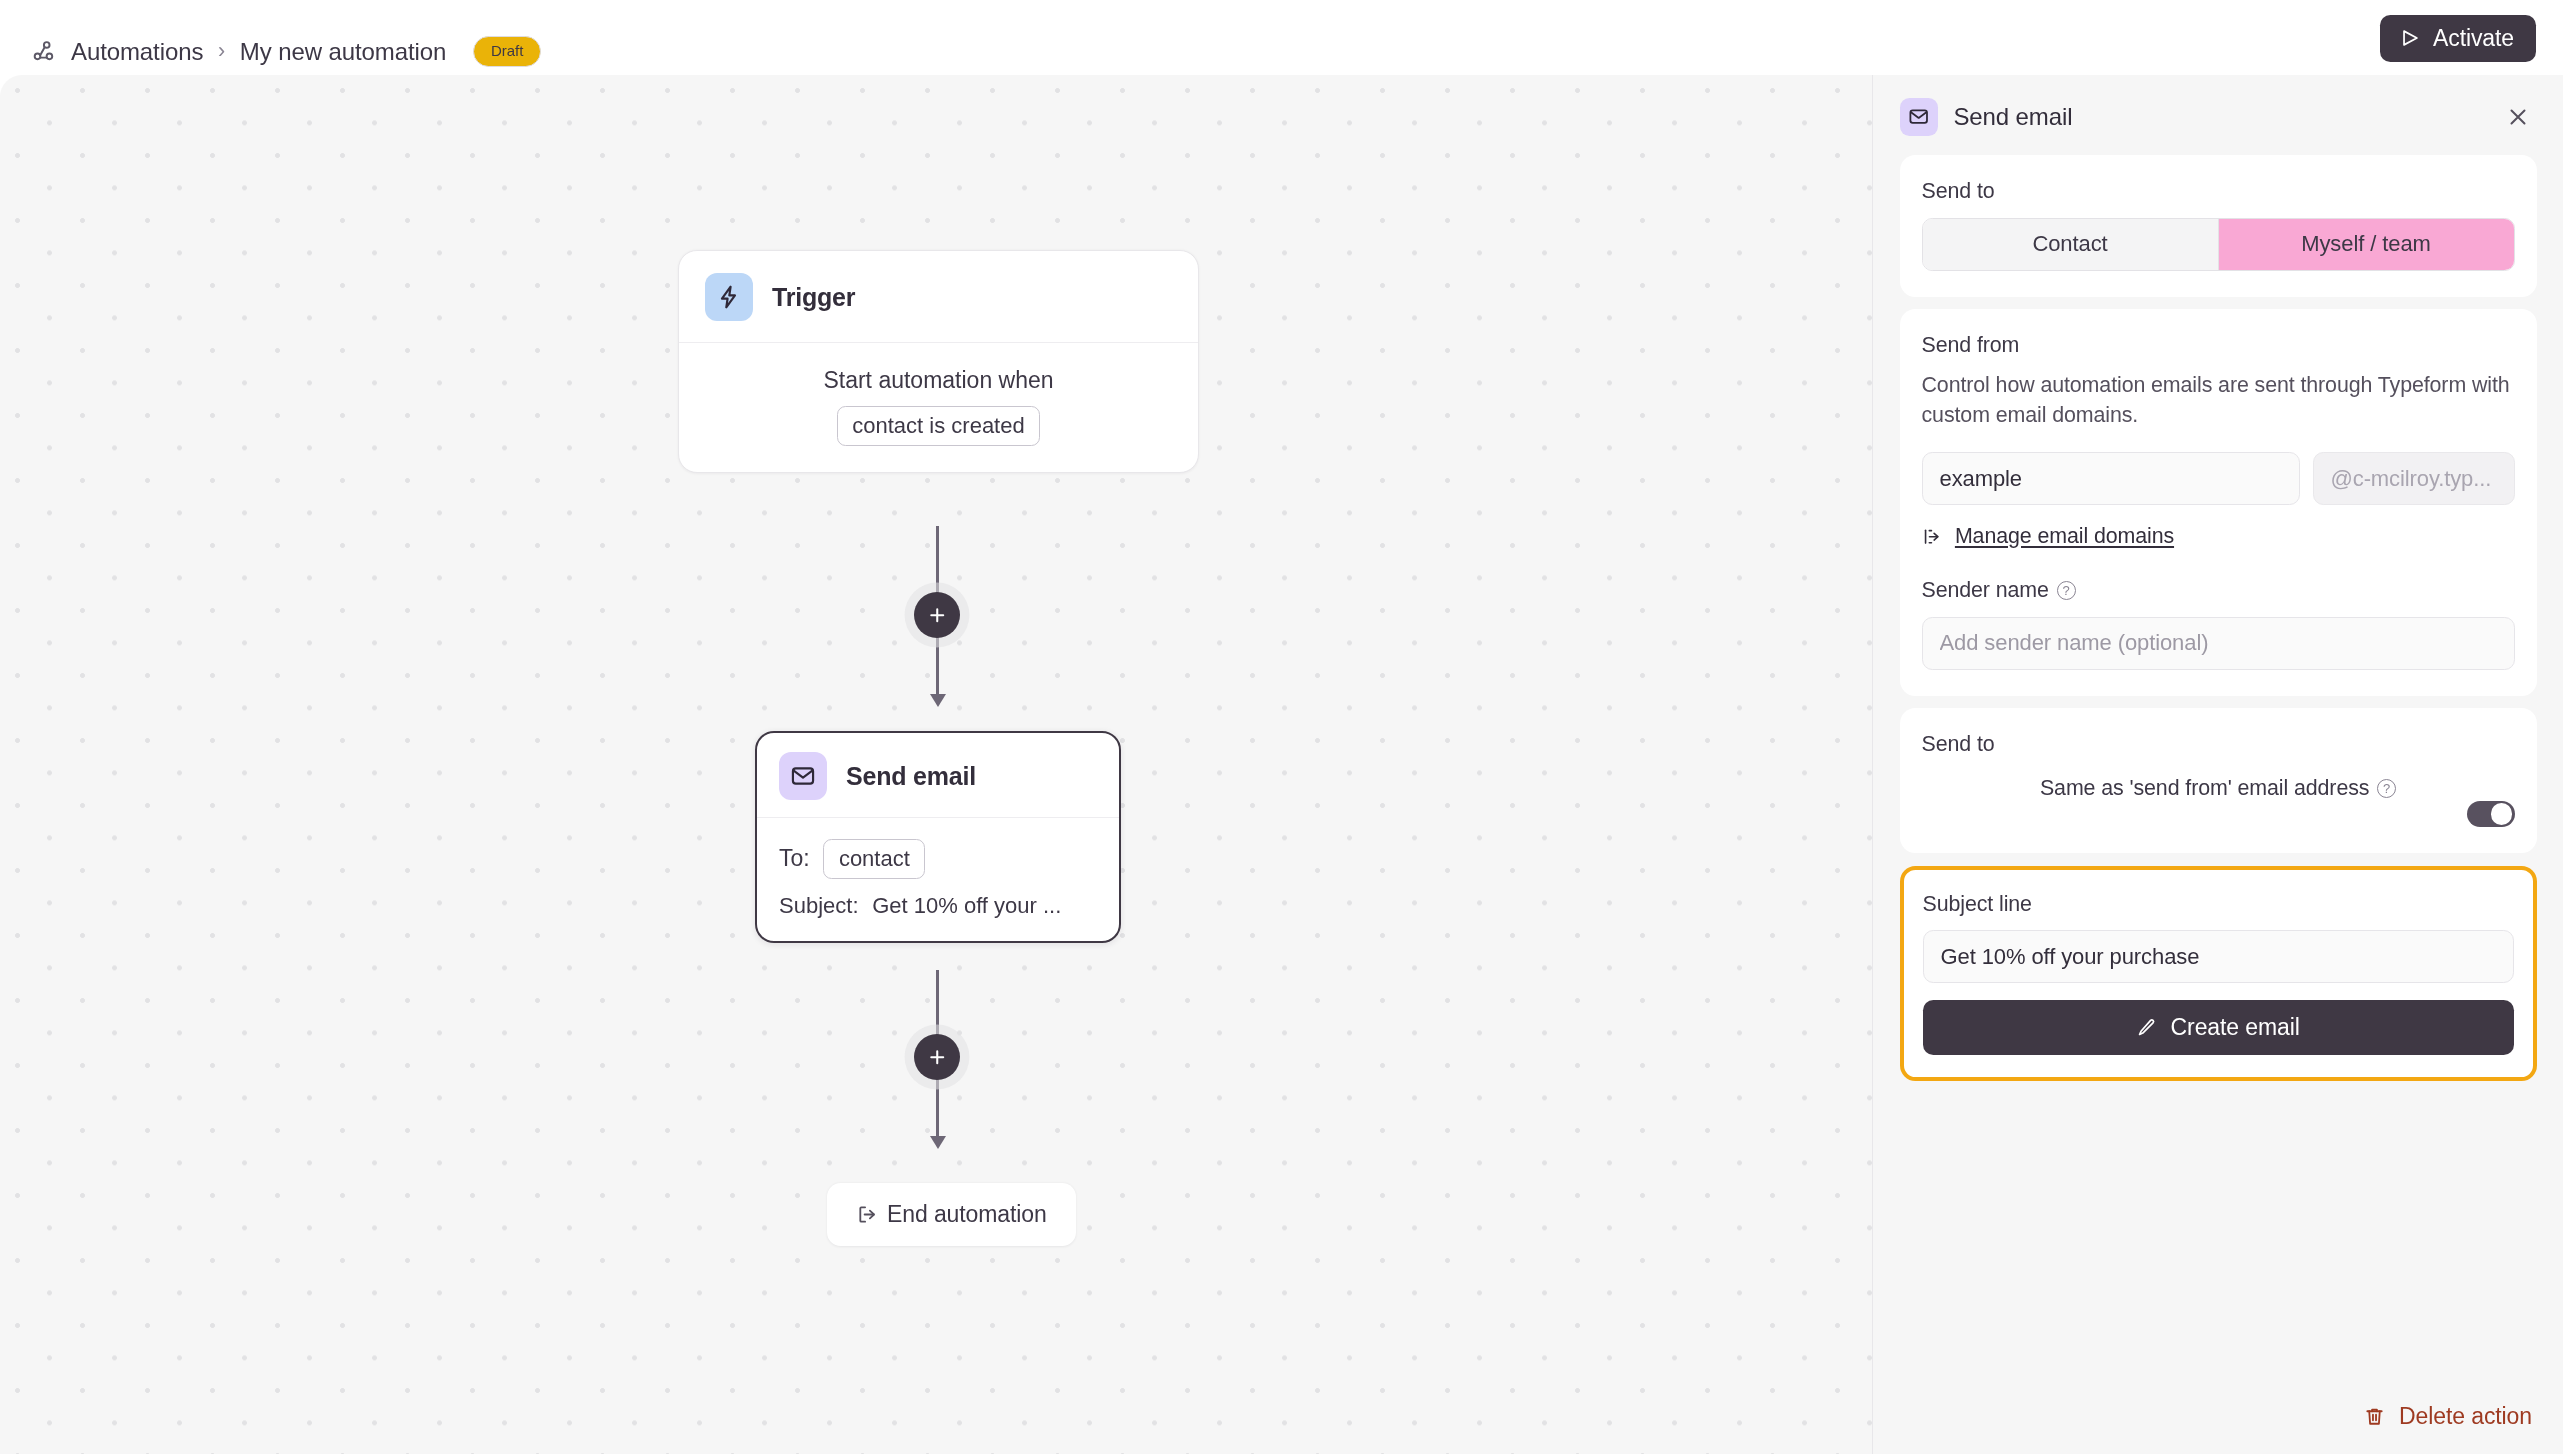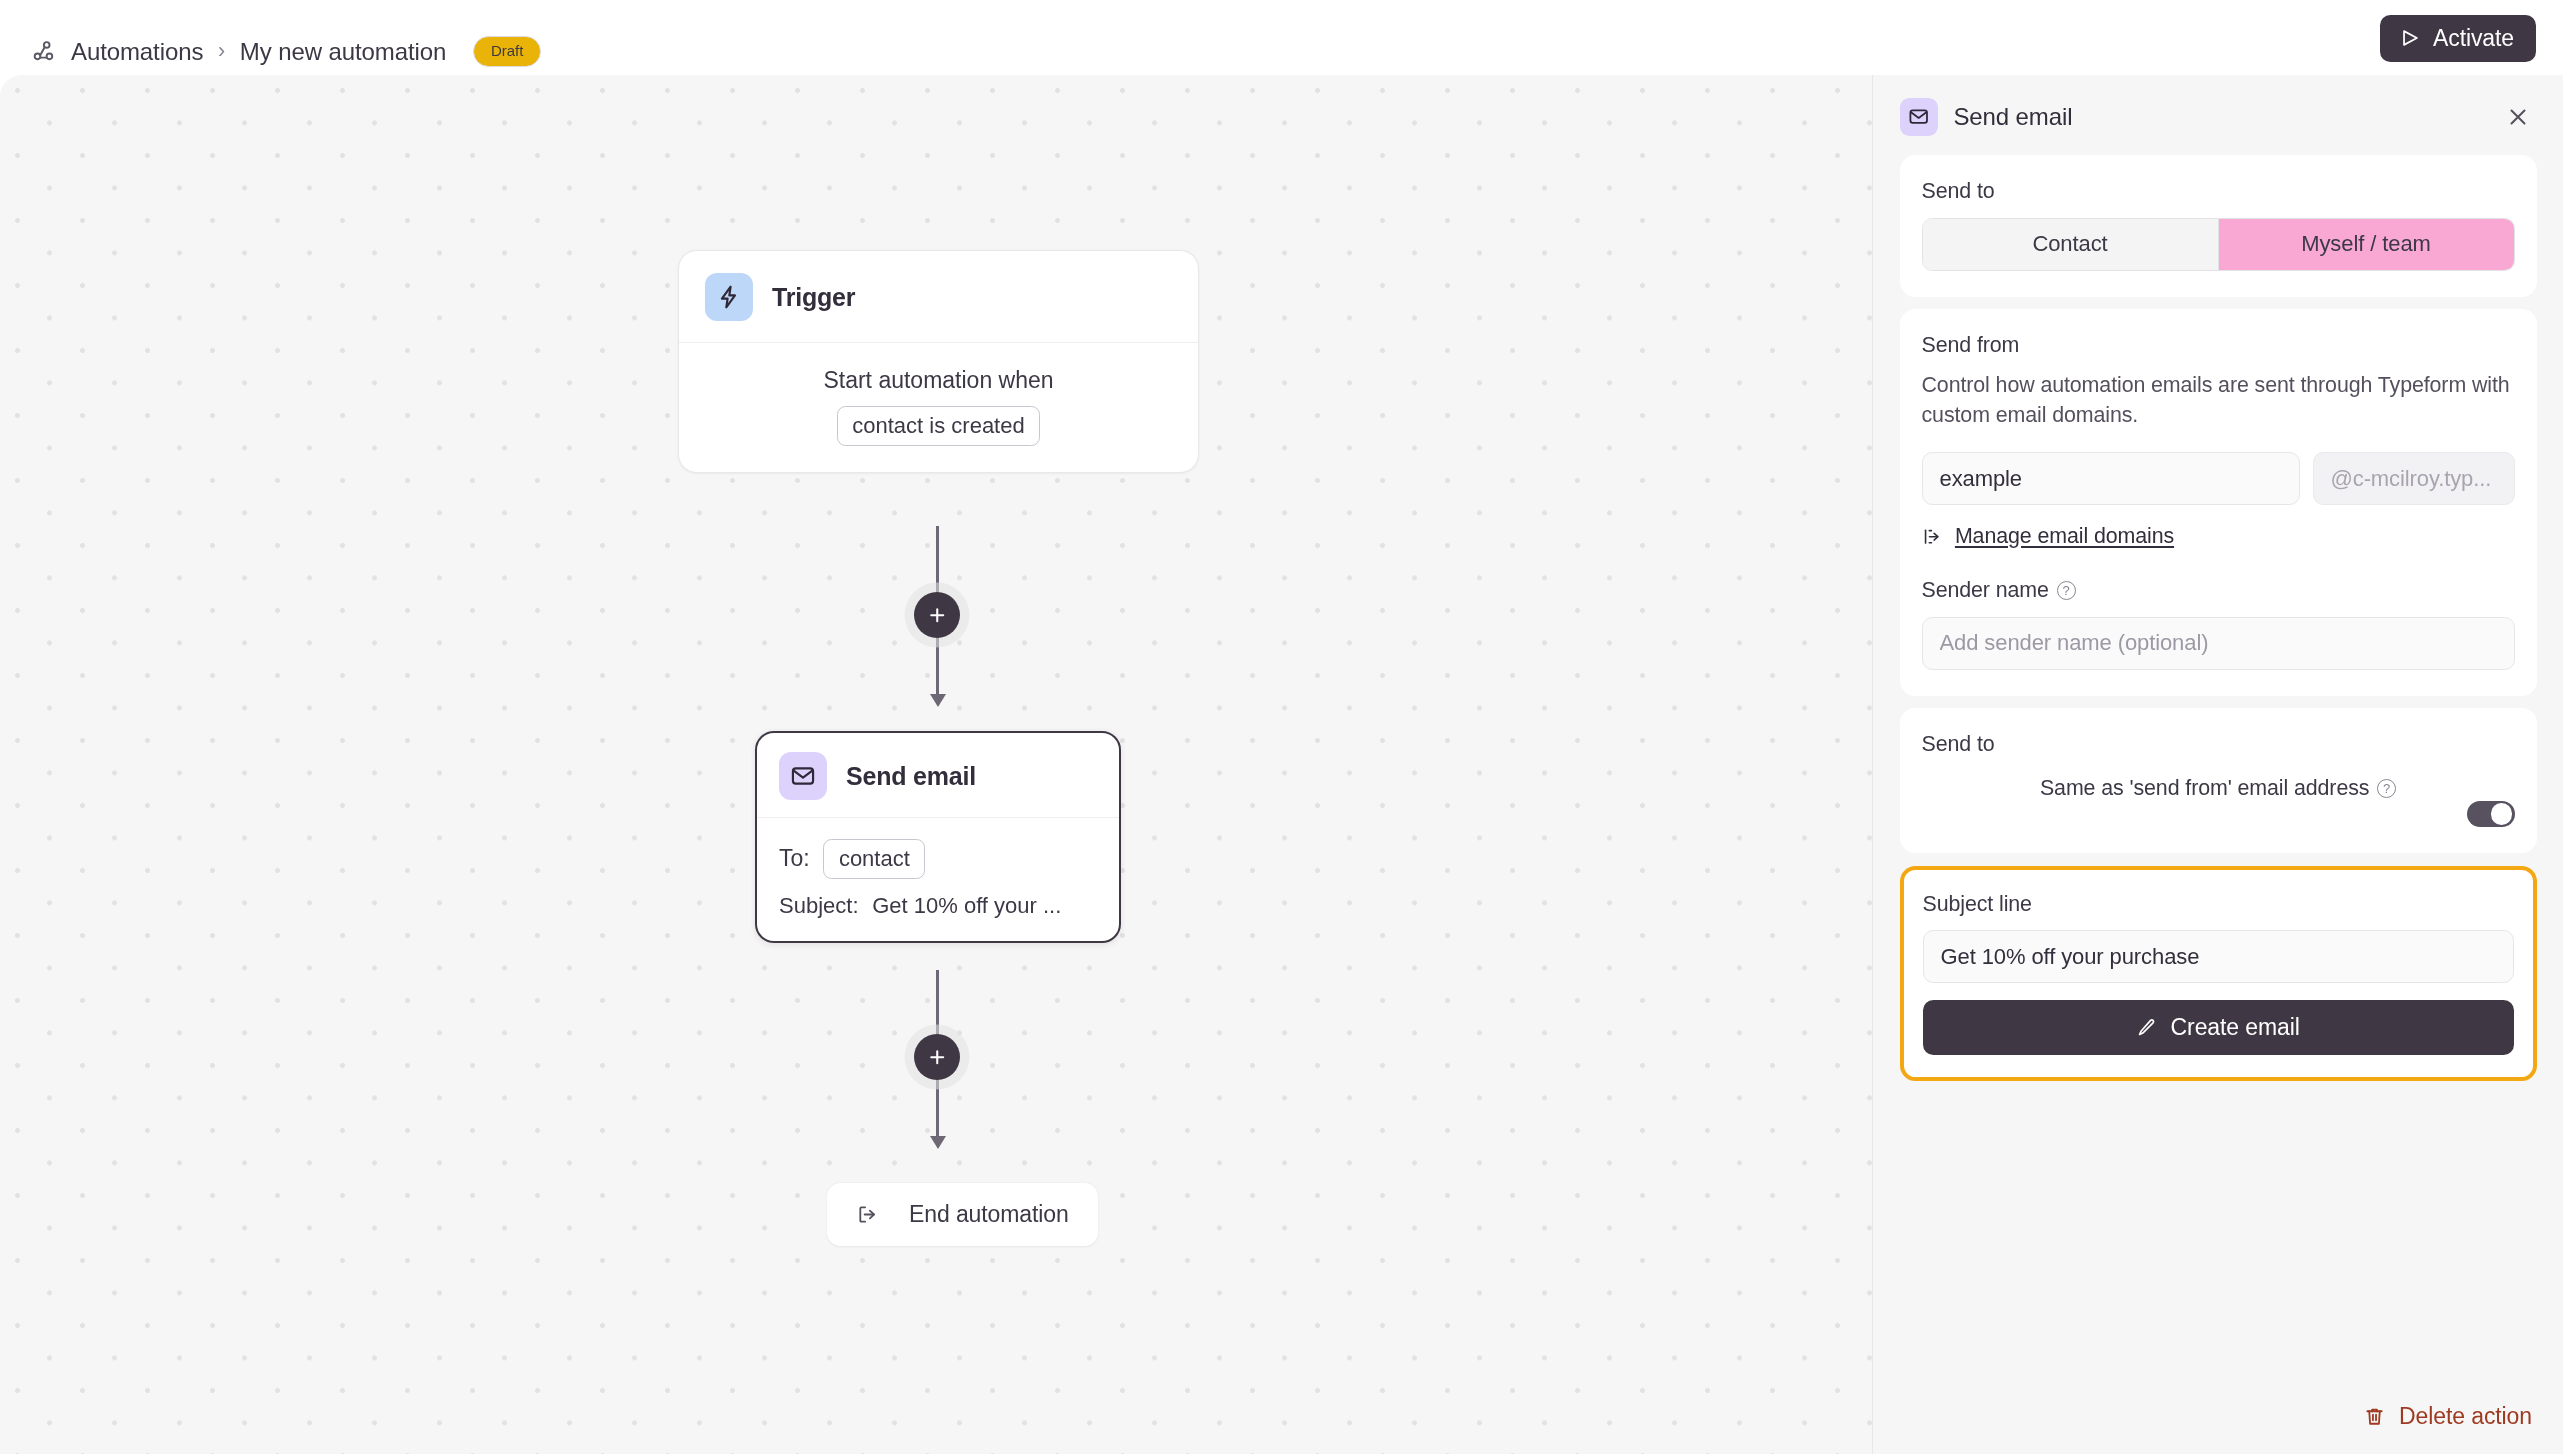--- a/index.html
+++ b/index.html
@@ -233,21 +233,21 @@
     position: absolute;
     left: 827px;
     top: 1108px;
     height: 63px;
     background: #ffffff;
     border: none;
     border-radius: 13.7px;
     padding: 0 29px;
     display: flex;
     align-items: center;
-    gap: 30px;
+    gap: 8px;
     font-size: 23px;
     color: #3d3846;
     font-family: "Liberation Sans", sans-serif;
     cursor: pointer;
     box-shadow: 0 0.9px 2.6px rgba(30,25,40,0.07);
     letter-spacing: -0.1px;
   }
 
   
   .panel {

